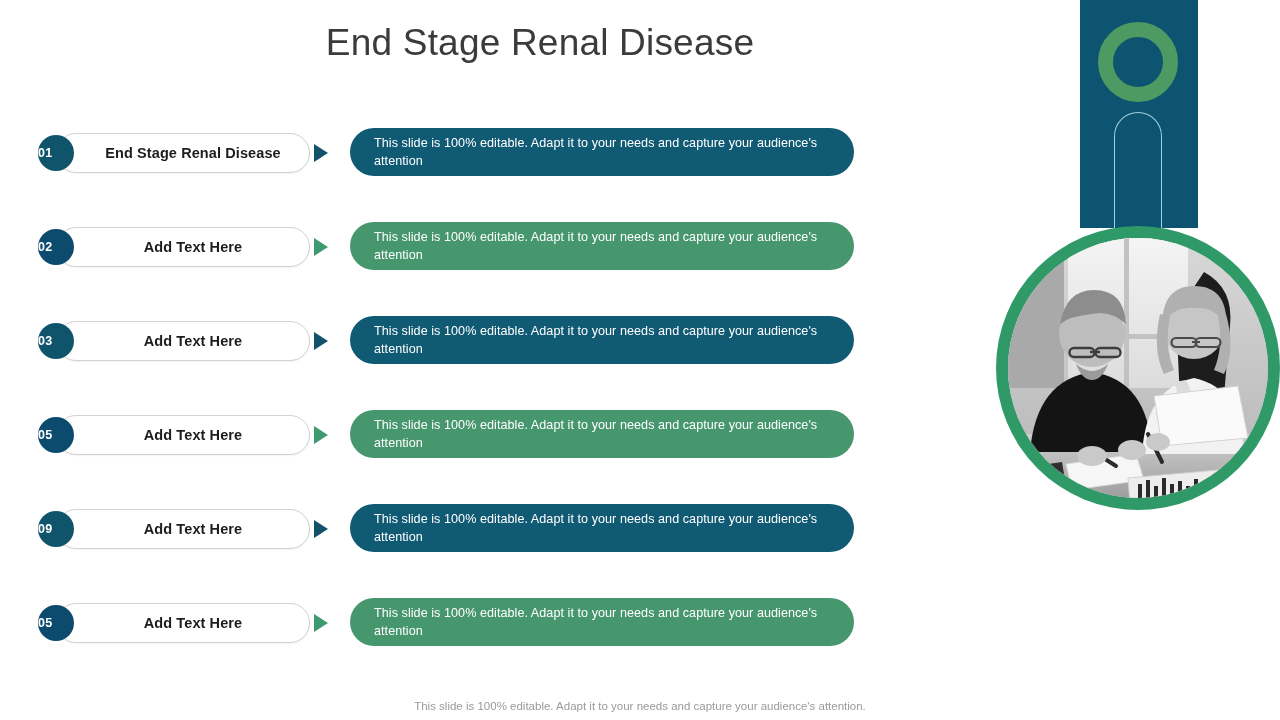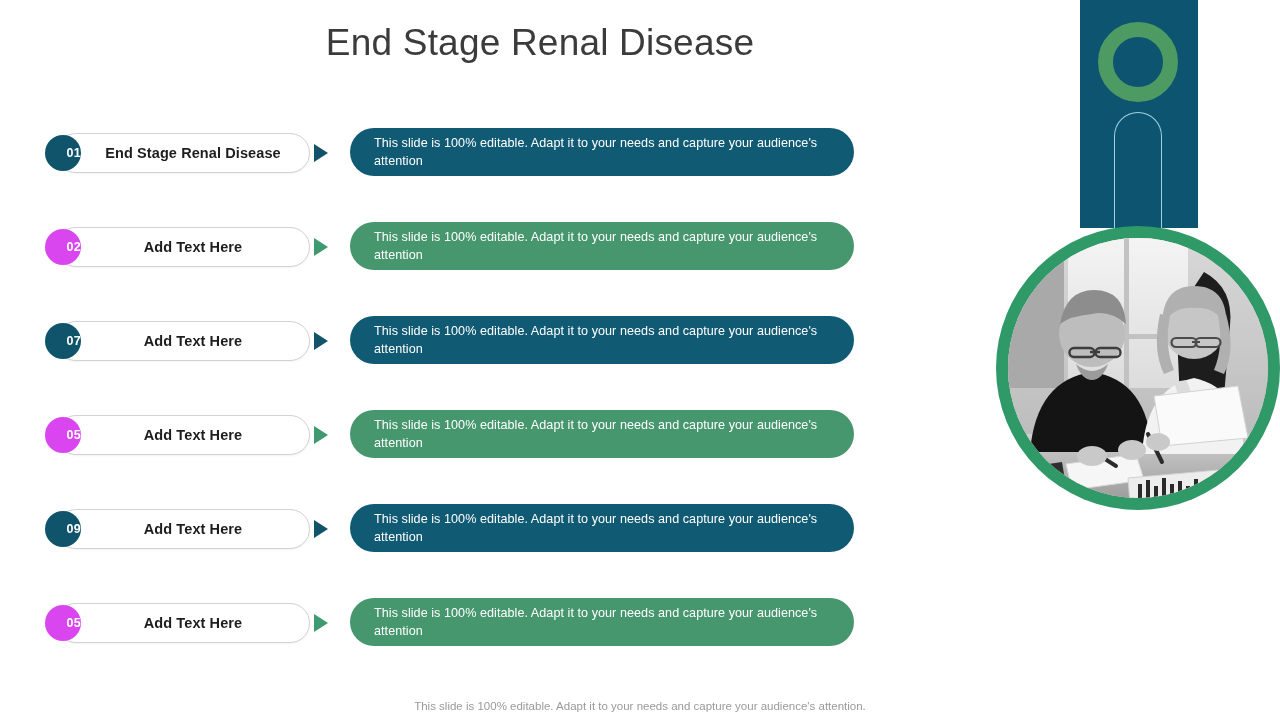--- a/index.html
+++ b/index.html
@@ -45,28 +45,28 @@
 
   .row-left {
     position: absolute;
     left: 38px;
     top: 0;
     width: 272px;
     height: 48px;
   }
   .num-badge {
     position: absolute;
-    left: 7px;
+    left: 0;
     top: 2px;
     width: 36px;
     height: 36px;
     border-radius: 50%;
     display: flex;
     align-items: center;
-    justify-content: flex-end;
+    justify-content: flex-start;
     font-size: 12.5px;
     font-weight: 700;
     color: #ffffff;
     z-index: 3;
     letter-spacing: 0.3px;
   }
   .label-pill {
     position: absolute;
     left: 18px;
     top: 0;
@@ -119,21 +119,21 @@
     line-height: 18px;
     color: #ffffff;
     letter-spacing: 0.05px;
   }
 
   
   .teal  .num-badge { background: #10546c; }
   .teal  .arrow     { border-left-color: #12526a; }
   .teal  .desc-pill { background: #115a74; }
 
-  .green .num-badge { background: #d946ef; }
+  .green .num-badge { background: #0c4a6e; }
   .green .arrow     { border-left-color: #3f9a70; }
   .green .desc-pill { background: #46966e; }
 
   
   .deco-bar {
     position: absolute;
     left: 1080px;
     top: 0;
     width: 118px;
     height: 228px;
@@ -228,21 +228,21 @@
       <div class="desc-pill">
         <span>This slide is 100% editable. Adapt it to your needs and capture your audience's attention</span>
       </div>
     </div>
     <div class="row teal">
       <div class="row-left">
         <div class="label-pill">
           <span>Add Text Here</span>
         </div>
         <div class="num-badge">
-          <span>07</span>
+          <span>03</span>
         </div>
       </div>
       <div class="arrow"></div>
       <div class="desc-pill">
         <span>This slide is 100% editable. Adapt it to your needs and capture your audience's attention</span>
       </div>
     </div>
     <div class="row green">
       <div class="row-left">
         <div class="label-pill">

